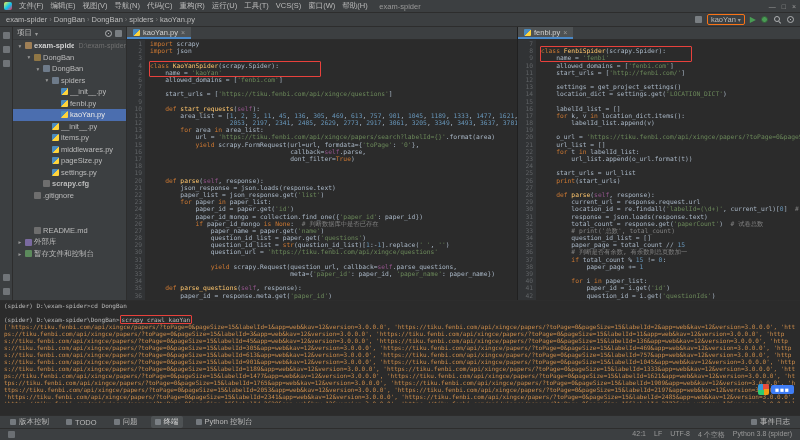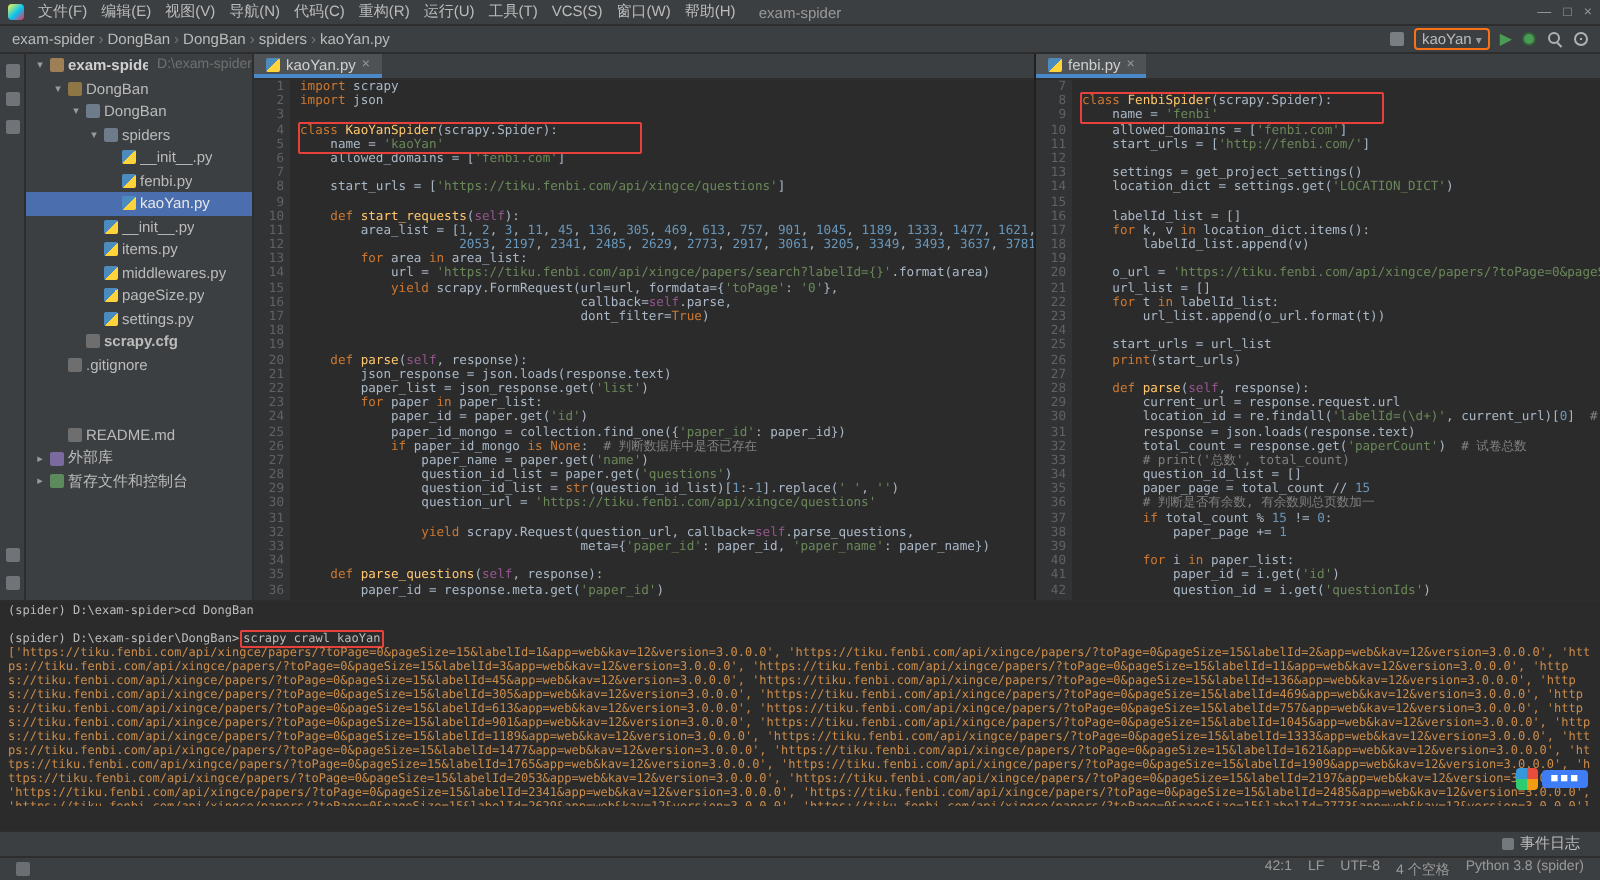--- a/index.html
+++ b/index.html
@@ -154,20 +154,28 @@
     <span class="st-ic"></span>
     <span class="st-ic"></span>
     <span class="st-ic"></span>
     <span class="st-bottom">
       <span class="st-ic"></span>
       <span class="st-ic"></span>
     </span>
   </div>
 
   <div class="project">
+    <div class="proj-header">
+      <span>项目</span>
+      <span class="dd">▾</span>
+      <span class="ph-right">
+        <span class="ic-gear"></span>
+        <span class="ic-sq"></span>
+      </span>
+    </div>
     <div>
         <div class="tree-row" style="padding-left: 4px;">
           <span class="arrow">▾</span>
           <span class="ticon folder-root"></span>
           <span class="tlabel bold">exam-spider</span>
           <span class="tpath">D:\exam-spider</span>
         </div>
         <div class="tree-row" style="padding-left: 13px;">
           <span class="arrow">▾</span>
           <span class="ticon folder"></span>
@@ -570,20 +578,42 @@
 <div class="terminal">
   <div class="term-body">
       <div class="tline"><span>(spider) D:\exam-spider&gt;cd DongBan</span></div>
       <div class="tline"><span></span></div>
       <div class="tline"><span>(spider) D:\exam-spider\DongBan&gt;</span><span class="cmd-box">scrapy crawl kaoYan</span></div>
       <div class="term-out">['https://tiku.fenbi.com/api/xingce/papers/?toPage=0&amp;pageSize=15&amp;labelId=1&amp;app=web&amp;kav=12&amp;version=3.0.0.0', 'https://tiku.fenbi.com/api/xingce/papers/?toPage=0&amp;pageSize=15&amp;labelId=2&amp;app=web&amp;kav=12&amp;version=3.0.0.0', 'https://tiku.fenbi.com/api/xingce/papers/?toPage=0&amp;pageSize=15&amp;labelId=3&amp;app=web&amp;kav=12&amp;version=3.0.0.0', 'https://tiku.fenbi.com/api/xingce/papers/?toPage=0&amp;pageSize=15&amp;labelId=11&amp;app=web&amp;kav=12&amp;version=3.0.0.0', 'https://tiku.fenbi.com/api/xingce/papers/?toPage=0&amp;pageSize=15&amp;labelId=45&amp;app=web&amp;kav=12&amp;version=3.0.0.0', 'https://tiku.fenbi.com/api/xingce/papers/?toPage=0&amp;pageSize=15&amp;labelId=136&amp;app=web&amp;kav=12&amp;version=3.0.0.0', 'https://tiku.fenbi.com/api/xingce/papers/?toPage=0&amp;pageSize=15&amp;labelId=305&amp;app=web&amp;kav=12&amp;version=3.0.0.0', 'https://tiku.fenbi.com/api/xingce/papers/?toPage=0&amp;pageSize=15&amp;labelId=469&amp;app=web&amp;kav=12&amp;version=3.0.0.0', 'https://tiku.fenbi.com/api/xingce/papers/?toPage=0&amp;pageSize=15&amp;labelId=613&amp;app=web&amp;kav=12&amp;version=3.0.0.0', 'https://tiku.fenbi.com/api/xingce/papers/?toPage=0&amp;pageSize=15&amp;labelId=757&amp;app=web&amp;kav=12&amp;version=3.0.0.0', 'https://tiku.fenbi.com/api/xingce/papers/?toPage=0&amp;pageSize=15&amp;labelId=901&amp;app=web&amp;kav=12&amp;version=3.0.0.0', 'https://tiku.fenbi.com/api/xingce/papers/?toPage=0&amp;pageSize=15&amp;labelId=1045&amp;app=web&amp;kav=12&amp;version=3.0.0.0', 'https://tiku.fenbi.com/api/xingce/papers/?toPage=0&amp;pageSize=15&amp;labelId=1189&amp;app=web&amp;kav=12&amp;version=3.0.0.0', 'https://tiku.fenbi.com/api/xingce/papers/?toPage=0&amp;pageSize=15&amp;labelId=1333&amp;app=web&amp;kav=12&amp;version=3.0.0.0', 'https://tiku.fenbi.com/api/xingce/papers/?toPage=0&amp;pageSize=15&amp;labelId=1477&amp;app=web&amp;kav=12&amp;version=3.0.0.0', 'https://tiku.fenbi.com/api/xingce/papers/?toPage=0&amp;pageSize=15&amp;labelId=1621&amp;app=web&amp;kav=12&amp;version=3.0.0.0', 'https://tiku.fenbi.com/api/xingce/papers/?toPage=0&amp;pageSize=15&amp;labelId=1765&amp;app=web&amp;kav=12&amp;version=3.0.0.0', 'https://tiku.fenbi.com/api/xingce/papers/?toPage=0&amp;pageSize=15&amp;labelId=1909&amp;app=web&amp;kav=12&amp;version=3.0.0.0', 'https://tiku.fenbi.com/api/xingce/papers/?toPage=0&amp;pageSize=15&amp;labelId=2053&amp;app=web&amp;kav=12&amp;version=3.0.0.0', 'https://tiku.fenbi.com/api/xingce/papers/?toPage=0&amp;pageSize=15&amp;labelId=2197&amp;app=web&amp;kav=12&amp;version=3.0.0.0', 'https://tiku.fenbi.com/api/xingce/papers/?toPage=0&amp;pageSize=15&amp;labelId=2341&amp;app=web&amp;kav=12&amp;version=3.0.0.0', 'https://tiku.fenbi.com/api/xingce/papers/?toPage=0&amp;pageSize=15&amp;labelId=2485&amp;app=web&amp;kav=12&amp;version=3.0.0.0', 'https://tiku.fenbi.com/api/xingce/papers/?toPage=0&amp;pageSize=15&amp;labelId=2629&amp;app=web&amp;kav=12&amp;version=3.0.0.0', 'https://tiku.fenbi.com/api/xingce/papers/?toPage=0&amp;pageSize=15&amp;labelId=2773&amp;app=web&amp;kav=12&amp;version=3.0.0.0']</div>
     </div>
 </div>
 
 <div class="bottombar">
+  <span style="display:flex;gap:9px;">
+      <span class="tw-btn">
+        <span class="tw-ic"></span>
+        <span>版本控制</span>
+      </span>
+      <span class="tw-btn">
+        <span class="tw-ic"></span>
+        <span>TODO</span>
+      </span>
+      <span class="tw-btn">
+        <span class="tw-ic"></span>
+        <span>问题</span>
+      </span>
+      <span class="tw-btn active">
+        <span class="tw-ic"></span>
+        <span>终端</span>
+      </span>
+      <span class="tw-btn">
+        <span class="tw-ic"></span>
+        <span>Python 控制台</span>
+      </span>
+    </span>
   <span class="bb-right">
       <span class="tw-btn">
         <span class="tw-ic"></span>
         <span>事件日志</span>
       </span>
     </span>
 </div>
 
 <div class="statusbar">
   <span class="st-left-ic"></span>

